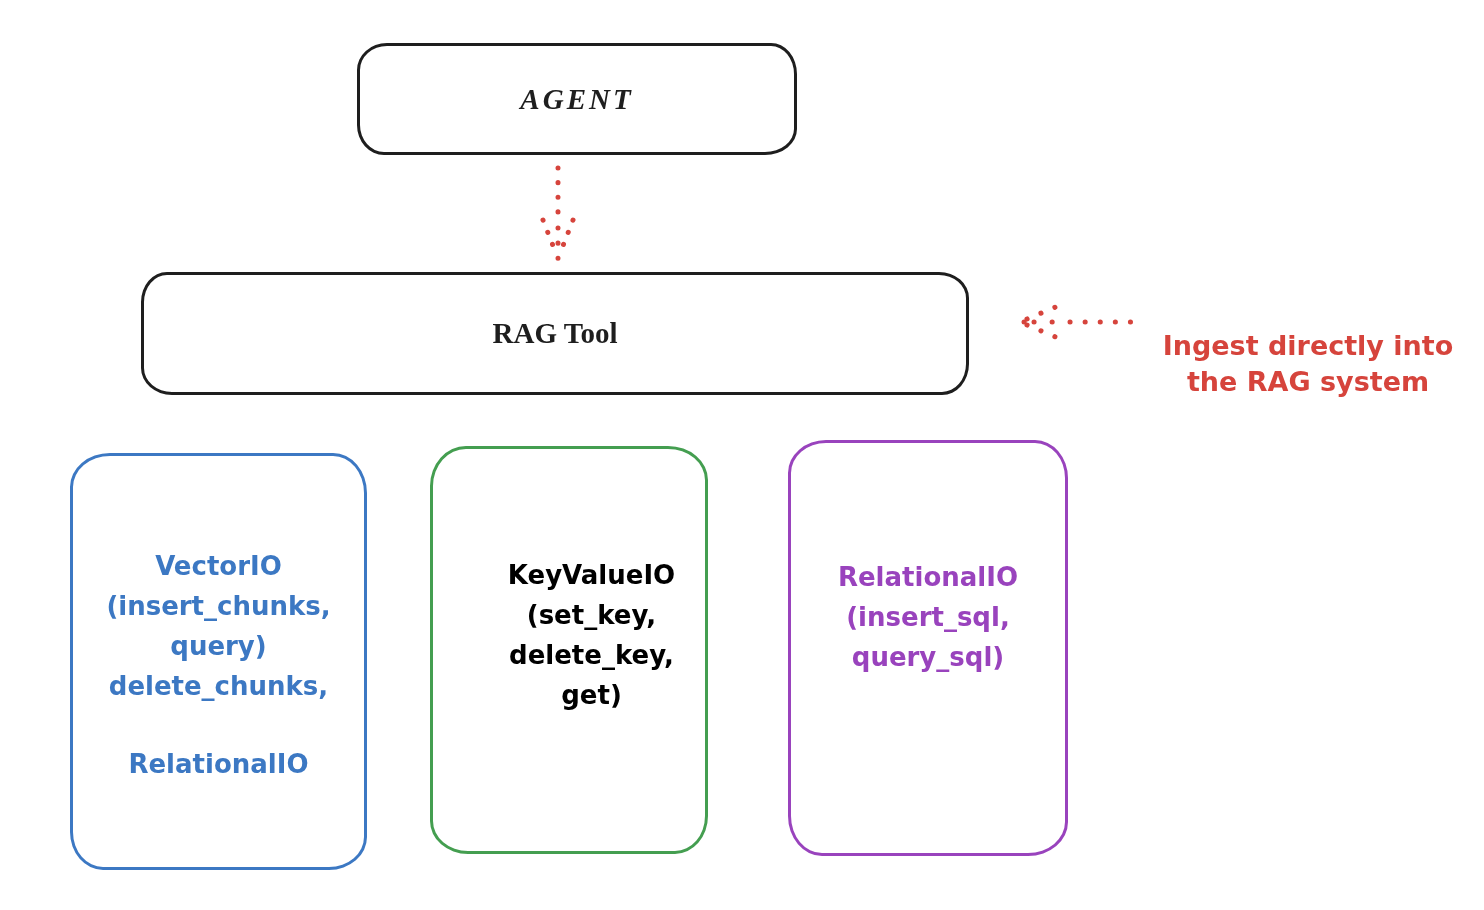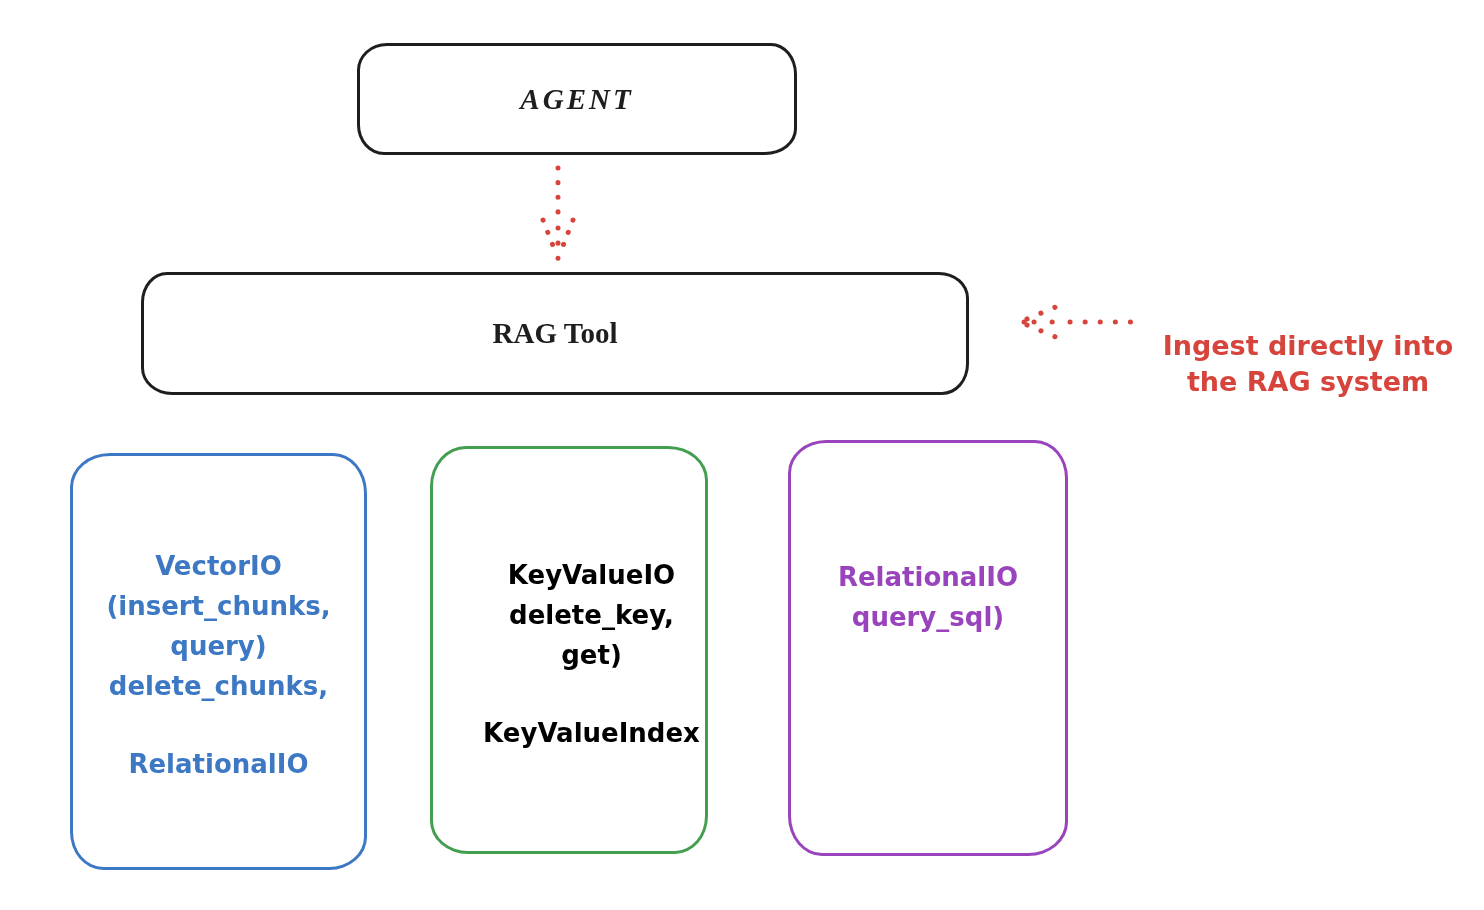--- a/index.html
+++ b/index.html
@@ -159,25 +159,26 @@
       <div>(insert_chunks,</div>
       <div>query)</div>
       <div>delete_chunks,</div>
       <div class="storage-footer">RelationalIO</div>
     </div>
   </div>
 
   <div class="storage-box box-keyvalue">
     <div class="storage-lines">
       <div>KeyValueIO</div>
+      <div>(set_key,</div>
       <div>delete_key, get)</div>
-      <div class="storage-footer">KeyValueIndex</div>
     </div>
   </div>
 
   <div class="storage-box box-relational">
     <div class="storage-lines">
       <div>RelationalIO</div>
+      <div>(insert_sql,</div>
       <div>query_sql)</div>
     </div>
   </div>
 
 </div>
 
 </body></html>

